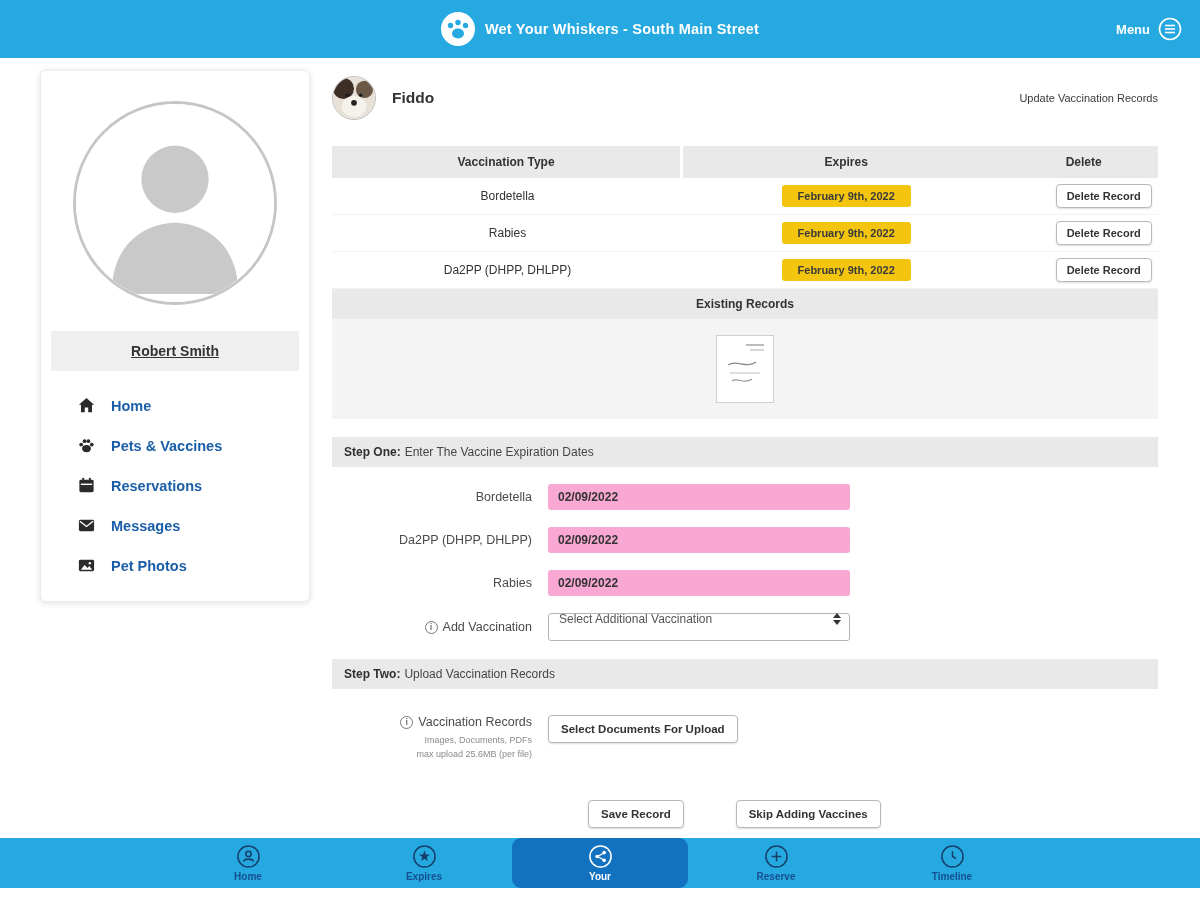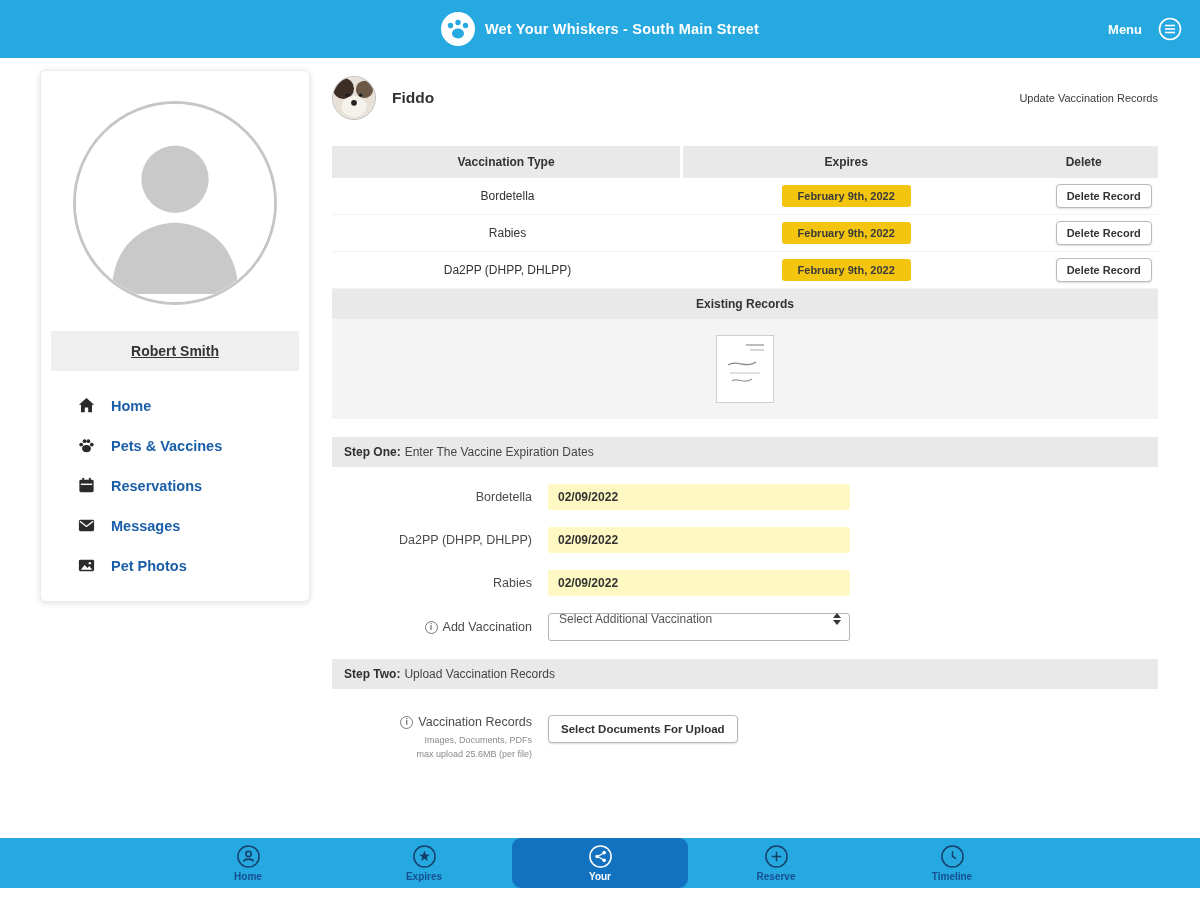--- a/index.html
+++ b/index.html
@@ -8,21 +8,21 @@
     width:1200px; height:900px; overflow:hidden;
     font-family:"Liberation Sans", sans-serif; background:#fff;
   }
   .app { width:1200px; height:900px; display:flex; flex-direction:column; position:relative; }
 
   
   .topbar { flex:0 0 58px; background:#25a9e0; display:flex; align-items:center; justify-content:center; position:relative; }
   .brand { display:flex; align-items:center; gap:10px; }
   .brand-logo { width:34px; height:34px; display:block; }
   .brand-title { color:#fff; font-weight:700; font-size:14.5px; letter-spacing:.2px; }
-  .menu { position:absolute; right:18px; top:0; height:58px; display:flex; align-items:center; gap:16px; cursor:pointer; }
+  .menu { position:absolute; right:18px; top:0; height:58px; display:flex; align-items:center; gap:8px; cursor:pointer; }
   .menu-label { color:#fff; font-weight:700; font-size:13px; }
 
   
   .content { flex:1; display:flex; padding:12px 42px 0 40px; gap:22px; overflow:hidden; }
 
   
   .sidebar { flex:0 0 270px; width:270px; height:532px; background:#fff; border:1px solid #ececec; border-radius:6px;
     box-shadow:0 1px 6px rgba(0,0,0,.13); display:flex; flex-direction:column; align-items:center; }
   .avatar { width:204px; height:204px; border-radius:50%; border:3px solid #c6c6c6; margin-top:30px; overflow:hidden; background:#fff; }
   .avatar svg { display:block; width:100%; height:100%; }
@@ -57,21 +57,21 @@
     font-size:12px; font-weight:700; color:#333; }
   .records-area { background:#f4f4f4; height:100px; display:flex; align-items:center; justify-content:center; }
   .doc-thumb { width:58px; height:68px; cursor:pointer; display:block; }
 
   .step-bar { background:#e9e9e9; height:30px; display:flex; align-items:center; padding-left:12px; font-size:12px; color:#454545; margin-top:18px; }
   .step-bar b { font-weight:700; color:#2f2f2f; margin-right:4px; }
 
   .form-row { display:flex; align-items:center; margin-top:17px; }
   .form-label { flex:0 0 200px; width:200px; display:flex; justify-content:flex-end; align-items:center; gap:5px;
     font-size:12.5px; color:#4a4a4a; }
-  .yellow-input { width:302px; height:26px; background:#fef9c3; border:none; border-radius:3px; margin-left:16px;
+  .yellow-input { width:302px; height:26px; background:#f9a8d4; border:none; border-radius:3px; margin-left:16px;
     padding:0 10px; font-size:12px; font-weight:700; color:#333; font-family:inherit; outline:none; }
   .select { width:302px; height:28px; background:#fff; border:1px solid #b5b5b5; border-radius:3px; margin-left:16px;
     padding:0 8px 16px 10px; display:flex; align-items:center; justify-content:space-between; font-size:12px; color:#555; cursor:pointer; }
   .arrows { display:flex; flex-direction:column; gap:2px; }
   .arrow-up { width:0; height:0; border-left:4px solid transparent; border-right:4px solid transparent; border-bottom:5px solid #333; }
   .arrow-down { width:0; height:0; border-left:4px solid transparent; border-right:4px solid transparent; border-top:5px solid #333; }
 
   .info-icon { width:13px; height:13px; border:1px solid #777; border-radius:50%; font-size:9px; color:#777;
     display:inline-flex; align-items:center; justify-content:center; flex:0 0 13px; font-weight:700; }
 
@@ -288,20 +288,24 @@
             <span>Vaccination Records</span>
           </div>
           <div class="upload-hint">
             <div>Images, Documents, PDFs</div>
             <div>max upload 25.6MB (per file)</div>
           </div>
         </div>
         <button class="white-btn">Select Documents For Upload</button>
       </div>
 
+      <div class="actions">
+        <button class="white-btn">Save Record</button>
+        <button class="white-btn">Skip Adding Vaccines</button>
+      </div>
 
     </main>
   </div>
 
   <footer class="bottombar">
     <div class="bottom-inner">
       <div class="bn-item">
         <svg viewBox="0 0 26 26" fill="none" stroke="currentColor" stroke-width="1.6">
           <circle cx="13" cy="13" r="11"></circle>
             <circle cx="13" cy="10.3" r="2.8"></circle>

